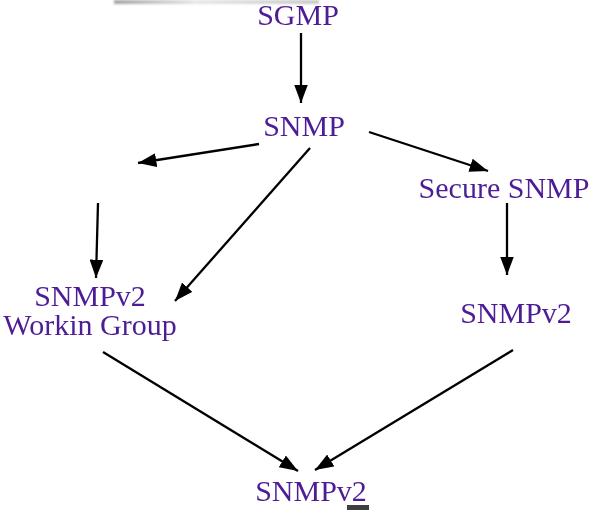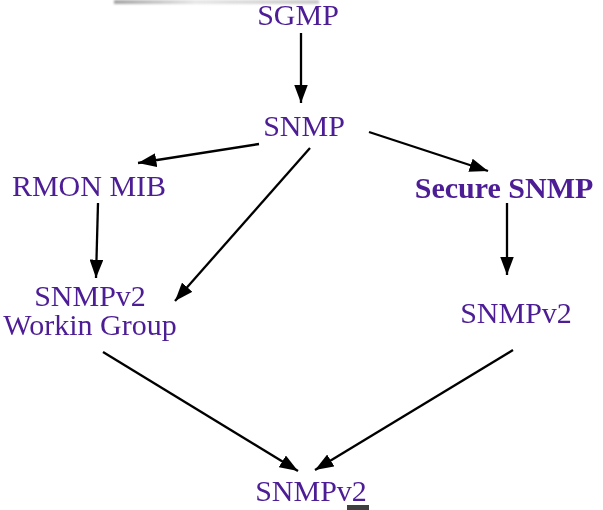--- a/index.html
+++ b/index.html
@@ -75,25 +75,22 @@
   </svg>
 
   <div class="node" style="left:292px; top:14px;">
     <div>SGMP</div>
   </div>
 
   <div class="node" style="left:298px; top:125px;">
     <div>SNMP</div>
   </div>
 
-  <div class="node" style="left:83px; top:185px;">
-    <div>RMON MIB</div>
-  </div>
 
-  <div class="node" style="left:498px; top:187px;font-weight:bold;">
+  <div class="node" style="left:498px; top:187px;">
     <div>Secure SNMP</div>
   </div>
 
   <div class="node" style="left:84px; top:310px;">
     <div>SNMPv2</div>
     <div>Workin Group</div>
   </div>
 
   <div class="node" style="left:510px; top:312px;">
     <div>SNMPv2</div>

